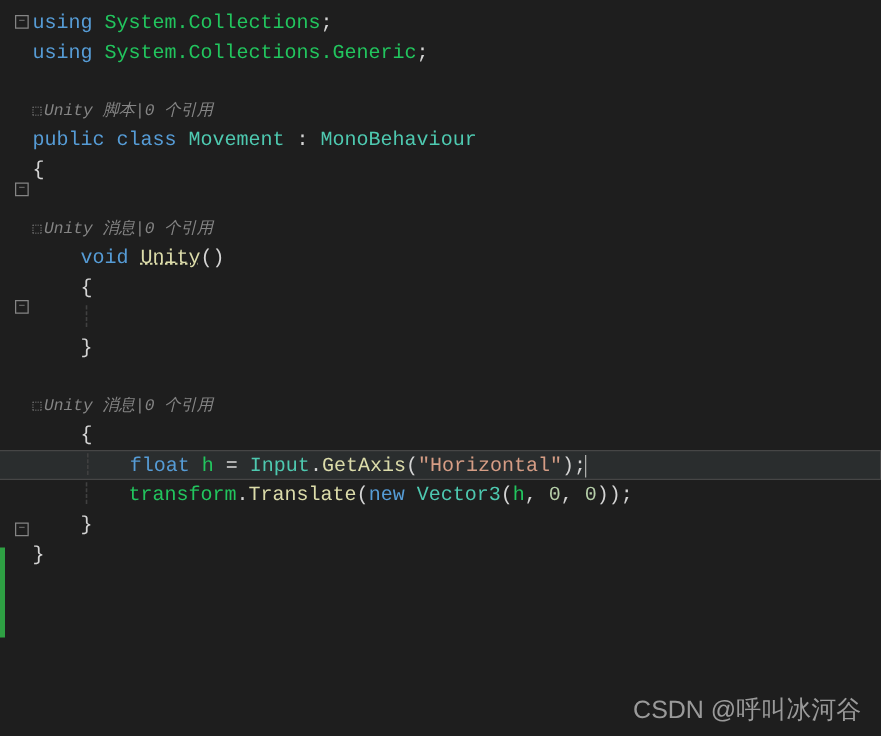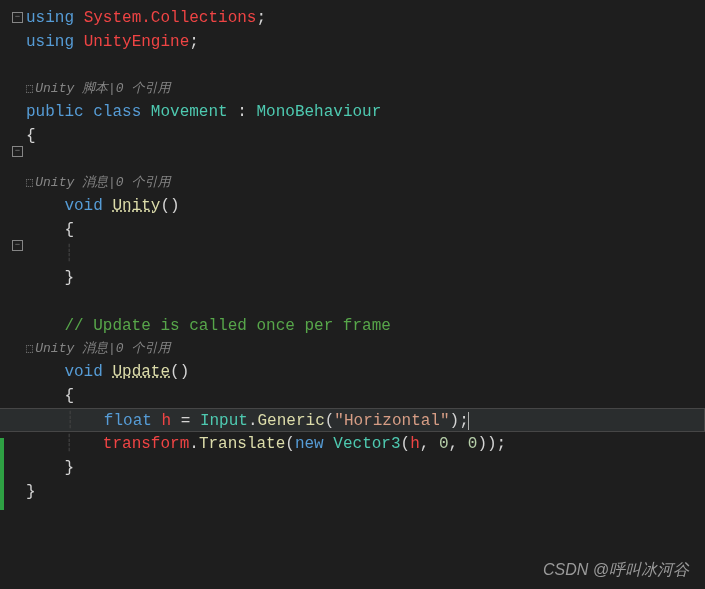--- a/index.html
+++ b/index.html
@@ -76,21 +76,21 @@
       height: 22px;
       line-height: 22px;
       font-style: italic;
     }
     .codelens-icon {
       display: inline-block;
       font-size: 12px;
       color: #858585;
       margin-right: 2px;
     }
-    .plain { color: #ef4444; text-align: right; }
+    .plain { color: #22c55e; text-align: right; }
     .punct { color: #d4d4d4; }
     .cursor {
       display: inline-block;
       width: 1px;
       height: 18px;
       background: #aeafad;
       vertical-align: middle;
       margin-left: -1px;
     }
     .change-bar {
@@ -98,44 +98,43 @@
       left: 0;
       width: 4px;
       background: #2ea043;
     }
     .watermark {
       position: absolute;
       bottom: 8px;
       right: 16px;
       color: #b0b0b0;
       font-family: sans-serif;
-      font-size: 16px;
+      font-size: 20px;
       opacity: 0.85;
-      font-style: italic;
     }
   </style>
 </head>
 <body>
 
 <div class="editor">
   <div class="gutter">
     <div class="change-bar" style="top: 438px; height: 72px;"></div>
   </div>
   <div class="fold-gutter">
     <div class="fold-icon" style="top: 12px;">−</div>
     <div class="fold-icon" style="top: 146px;">−</div>
     <div class="fold-icon" style="top: 240px;">−</div>
     <div class="fold-icon" style="top: 418px;">−</div>
   </div>
   <div class="code-area">
 
     <div class="code-line"><span class="kw-blue">using</span> <span class="plain">System.Collections</span><span class="punct">;</span></div>
 
+    <div class="code-line"><span class="kw-blue">using</span> <span class="plain">System.Collections.Generic</span><span class="punct">;</span></div>
 
-    <div class="code-line"><span class="kw-blue">using</span> <span class="plain">UnityEngine</span><span class="punct">;</span></div>
 
     <div class="code-line"></div>
 
     <div class="codelens"><span class="codelens-icon">⬚</span><span>Unity 脚本|0 个引用</span></div>
 
     <div class="code-line"><span class="kw-blue">public</span> <span class="kw-blue">class</span> <span class="kw-green">Movement</span> <span class="punct">:</span> <span class="kw-green">MonoBehaviour</span></div>
 
     <div class="code-line"><span class="punct">{</span></div>
 
     <div class="code-line"><span class="guide">    </span></div>
@@ -145,29 +144,27 @@
     <div class="code-line"><span class="guide">    </span><span class="kw-blue">void</span> <span class="method-underline">Unity</span><span class="punct">()</span></div>
 
     <div class="code-line"><span class="guide">    </span><span class="punct">{</span></div>
 
     <div class="code-line"><span class="guide">    ┊   </span></div>
 
     <div class="code-line"><span class="guide">    </span><span class="punct">}</span></div>
 
     <div class="code-line"></div>
 
-    <div class="code-line"><span class="guide">    </span><span class="comment">// Update is called once per frame</span></div>
 
     <div class="codelens">    <span class="codelens-icon">⬚</span><span>Unity 消息|0 个引用</span></div>
 
-    <div class="code-line"><span class="guide">    </span><span class="kw-blue">void</span> <span class="method-underline">Update</span><span class="punct">()</span></div>
 
     <div class="code-line"><span class="guide">    </span><span class="punct">{</span></div>
 
-    <div class="code-line highlight-line"><span class="guide">    ┊   </span><span class="kw-blue">float</span> <span class="plain">h</span><span class="punct"> = </span><span class="kw-green">Input</span><span class="punct">.</span><span class="method">Generic</span><span class="punct">(</span><span class="string">"Horizontal"</span><span class="punct">);</span><span class="cursor"></span></div>
+    <div class="code-line highlight-line"><span class="guide">    ┊   </span><span class="kw-blue">float</span> <span class="plain">h</span><span class="punct"> = </span><span class="kw-green">Input</span><span class="punct">.</span><span class="method">GetAxis</span><span class="punct">(</span><span class="string">"Horizontal"</span><span class="punct">);</span><span class="cursor"></span></div>
 
     <div class="code-line"><span class="guide">    ┊   </span><span class="plain">transform</span><span class="punct">.</span><span class="method">Translate</span><span class="punct">(</span><span class="kw-blue">new</span> <span class="kw-green">Vector3</span><span class="punct">(</span><span class="plain">h</span><span class="punct">, </span><span class="number">0</span><span class="punct">, </span><span class="number">0</span><span class="punct">));</span></div>
 
     <div class="code-line"><span class="guide">    </span><span class="punct">}</span></div>
 
     <div class="code-line"><span class="punct">}</span></div>
 
   </div>
 </div>
 

